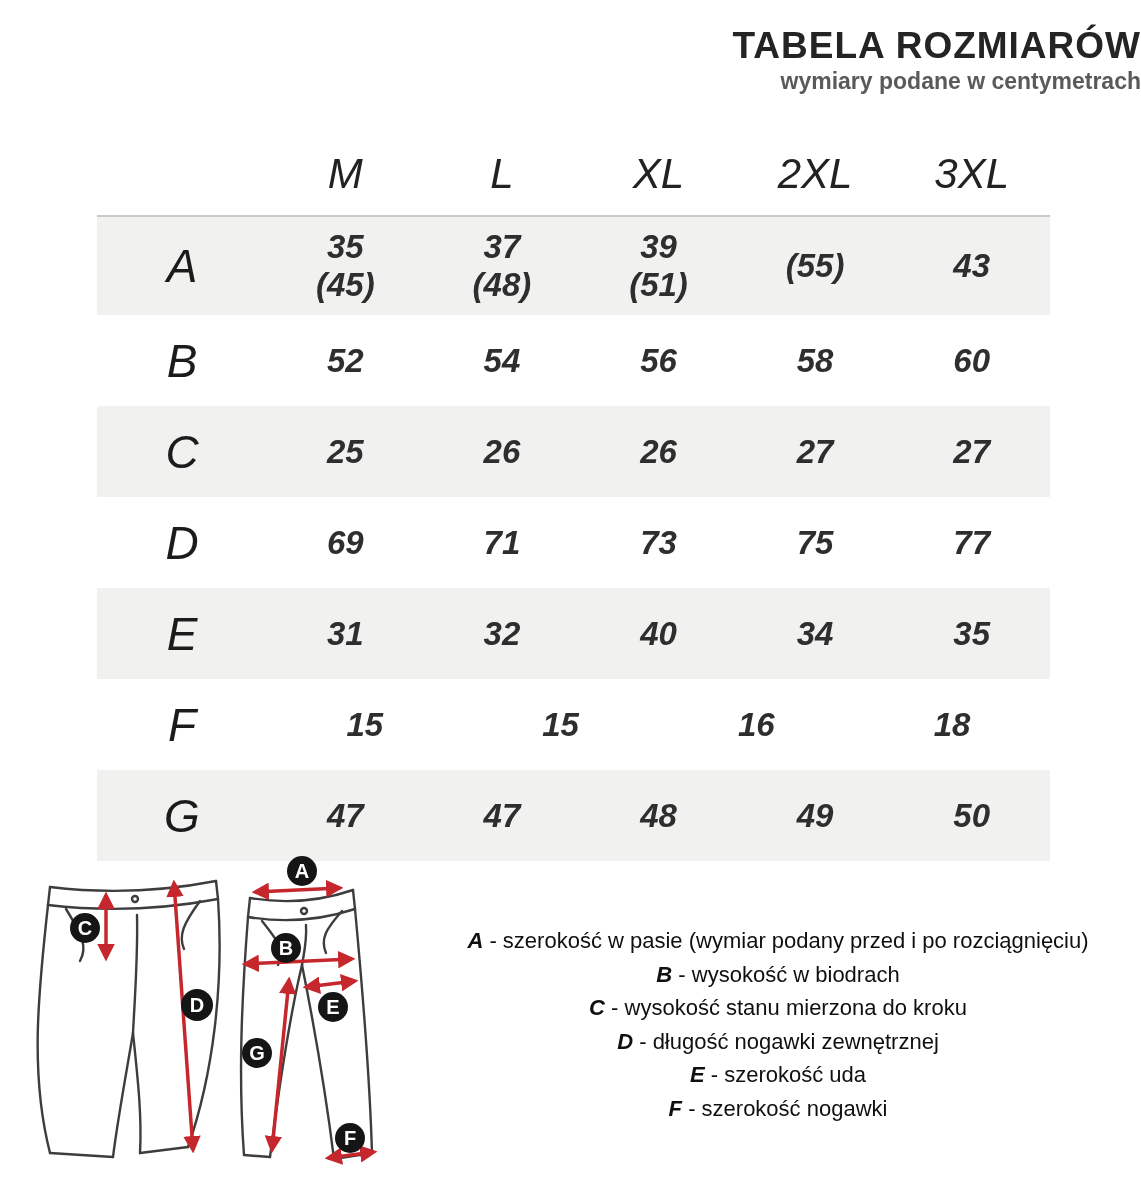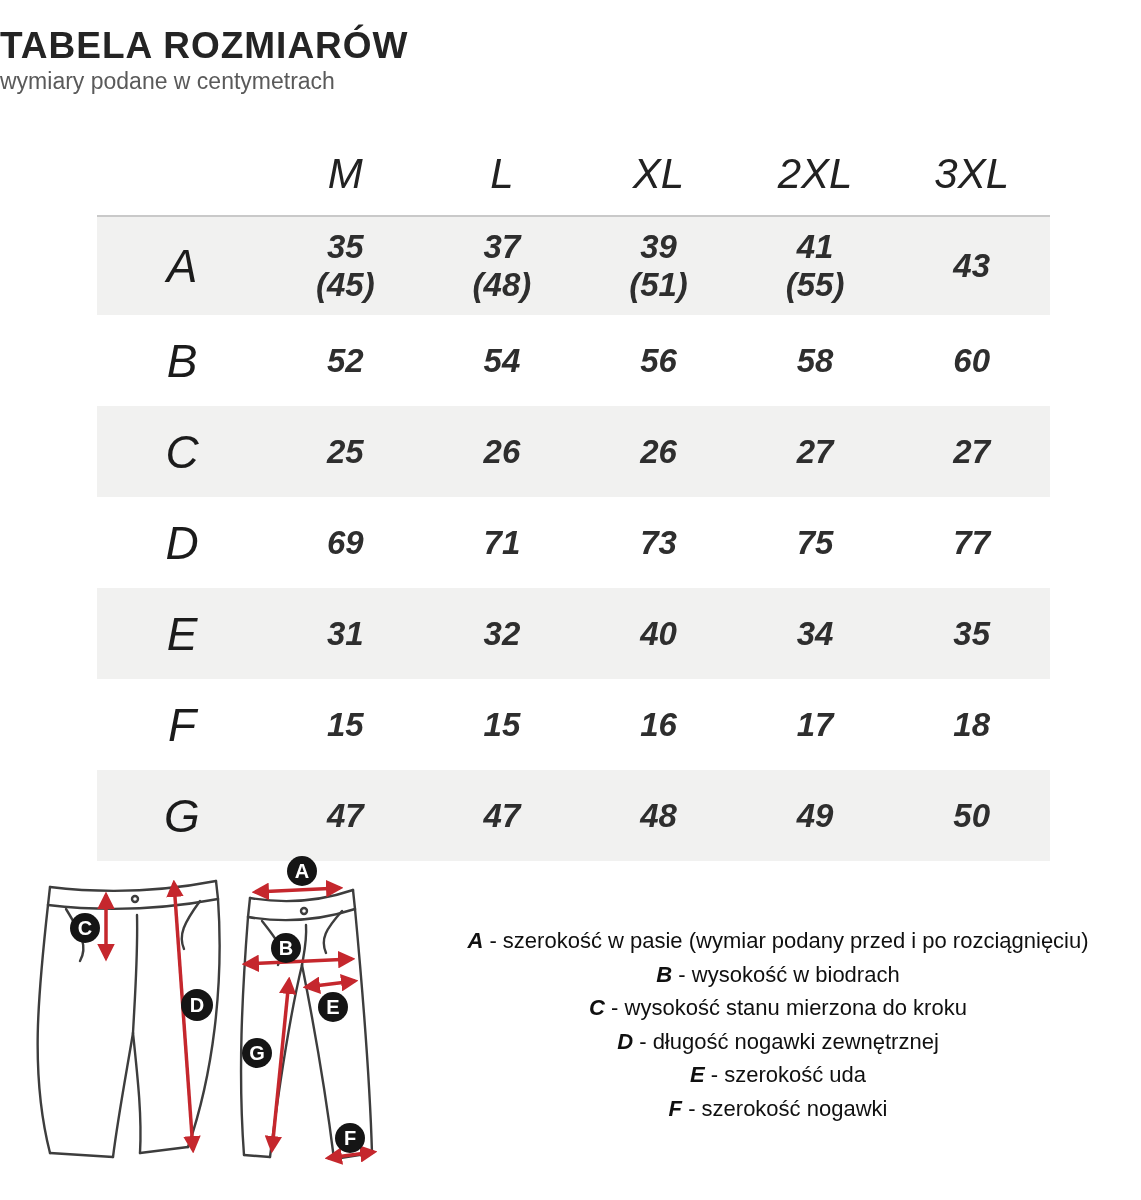--- a/index.html
+++ b/index.html
@@ -1,22 +1,22 @@
 <!DOCTYPE html>
 <html><head>
 <meta charset="utf-8">
 <style>
   html,body{margin:0;padding:0;background:#fff;}
   .page{position:relative;width:1141px;height:1200px;background:#ffffff;
         font-family:"Liberation Sans",sans-serif;overflow:hidden;}
 
   
-  .hdr{position:absolute;top:26px;left:0;width:100%;text-align:left;}
+  .hdr{position:absolute;top:26px;left:0;width:100%;text-align:right;}
   .title{font-size:37px;font-weight:700;color:#242424;letter-spacing:1px;line-height:1.1;}
-  .subtitle{font-size:23px;color:#5a5a5a;margin-top:1px;}
+  .subtitle{font-size:23px;color:#5a5a5a;margin-top:1px;font-weight:bold;}
 
   
   .size-table{position:absolute;left:97px;top:133px;width:953px;
               font-style:italic;color:#2e2e2e;}
   .t-row{display:flex;align-items:center;box-sizing:border-box;}
   .t-row.header{height:82px;font-size:42px;color:#222;}
   .t-row.data{height:91px;font-size:33px;}
   .t-row.data.first{height:100px;border-top:2px solid #c9c9c9;}
   .t-row.band{background:#f1f1f0;}
   .t-cell{flex:1;text-align:center;}
@@ -63,21 +63,20 @@
         </div>
         <div class="t-cell">
           <div class="cell-line">37</div>
           <div class="cell-line">(48)</div>
         </div>
         <div class="t-cell">
           <div class="cell-line">39</div>
           <div class="cell-line">(51)</div>
         </div>
         <div class="t-cell">
-          <div class="cell-line">41</div>
           <div class="cell-line">(55)</div>
         </div>
         <div class="t-cell">
           <div class="cell-line">43</div>
         </div>
       </div>
       <div class="t-row data">
         <div class="t-cell label">B</div>
         <div class="t-cell">
           <div class="cell-line">52</div>
@@ -152,23 +151,20 @@
       <div class="t-row data">
         <div class="t-cell label">F</div>
         <div class="t-cell">
           <div class="cell-line">15</div>
         </div>
         <div class="t-cell">
           <div class="cell-line">15</div>
         </div>
         <div class="t-cell">
           <div class="cell-line">16</div>
-        </div>
-        <div class="t-cell">
-          <div class="cell-line">17</div>
         </div>
         <div class="t-cell">
           <div class="cell-line">18</div>
         </div>
       </div>
       <div class="t-row data band">
         <div class="t-cell label">G</div>
         <div class="t-cell">
           <div class="cell-line">47</div>
         </div>

